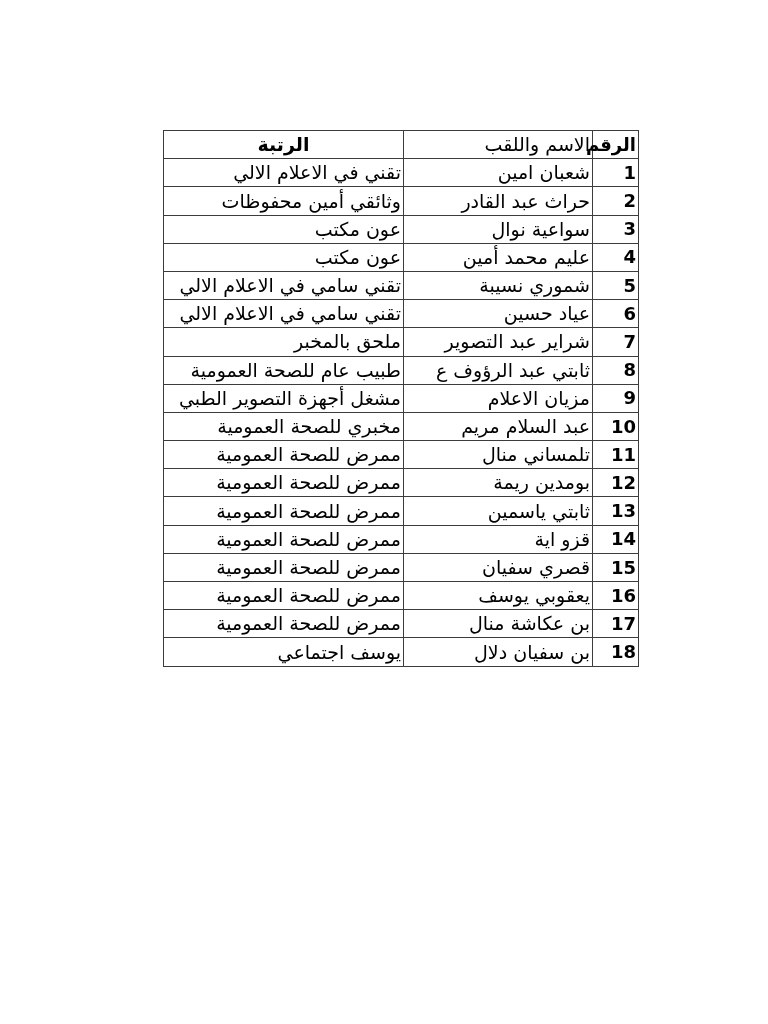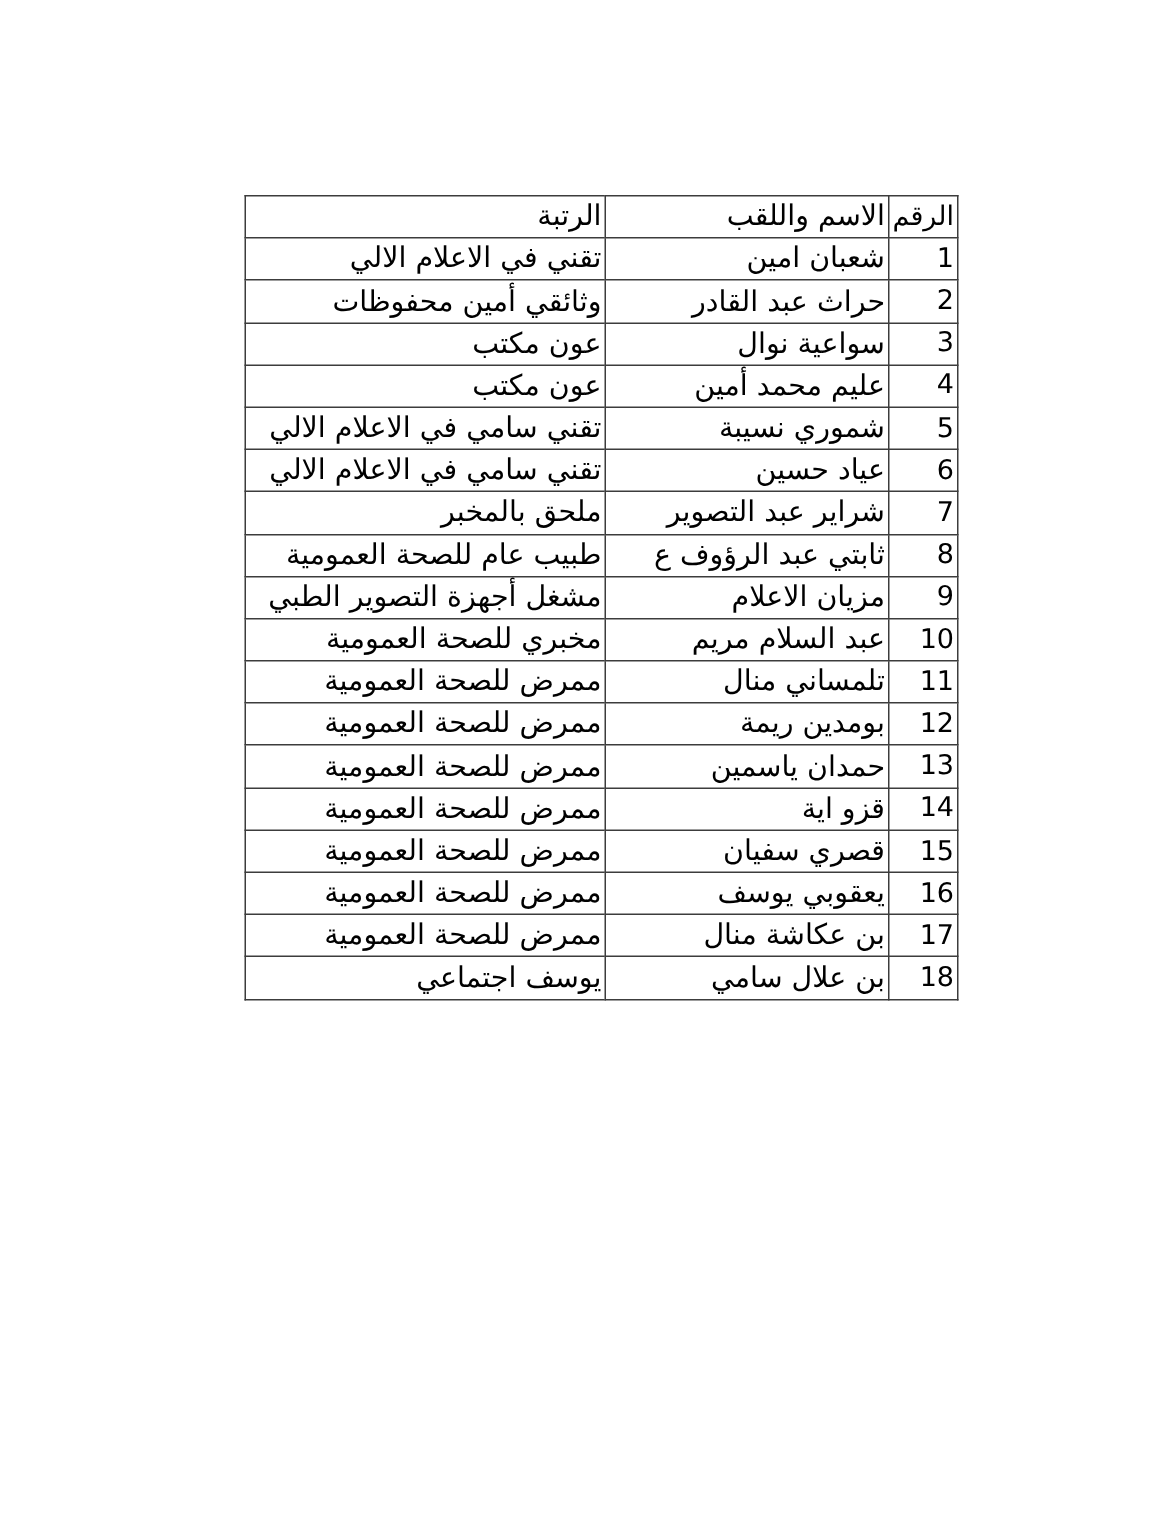--- a/index.html
+++ b/index.html
@@ -33,21 +33,21 @@
   }
   .t {
     font-size: 19px;
     line-height: 1.1;
     white-space: nowrap;
     overflow: visible;
     direction: rtl;
     padding: 0 2px;
   }
   .align-right  { text-align: right; }
-  .align-center { text-align: right; }
+  .align-center { text-align: center; font-weight: bold; }
   .num .t { font-size: 18px; margin-left: 36px; }
 </style>
 </head>
 <body>
 
 <div class="page">
   <table class="staff">
     <colgroup>
       <col style="width:46px">
       <col style="width:189px">
@@ -195,21 +195,21 @@
           </td>
       <td>
             <div class="t align-right">ممرض للصحة العمومية</div>
           </td>
     </tr>
     <tr>
       <td class="num">
             <div class="t align-center">13</div>
           </td>
       <td>
-            <div class="t align-right">حمدان ياسمين</div>
+            <div class="t align-right">ثابتي ياسمين</div>
           </td>
       <td>
             <div class="t align-right">ممرض للصحة العمومية</div>
           </td>
     </tr>
     <tr>
       <td class="num">
             <div class="t align-center">14</div>
           </td>
       <td>
@@ -250,21 +250,21 @@
           </td>
       <td>
             <div class="t align-right">ممرض للصحة العمومية</div>
           </td>
     </tr>
     <tr>
       <td class="num">
             <div class="t align-center">18</div>
           </td>
       <td>
-            <div class="t align-right">بن علال سامي</div>
+            <div class="t align-right">بن سفيان دلال</div>
           </td>
       <td>
             <div class="t align-right">يوسف اجتماعي</div>
           </td>
     </tr>
   </tbody>
     </table>
 </div>
 
 </body></html>

